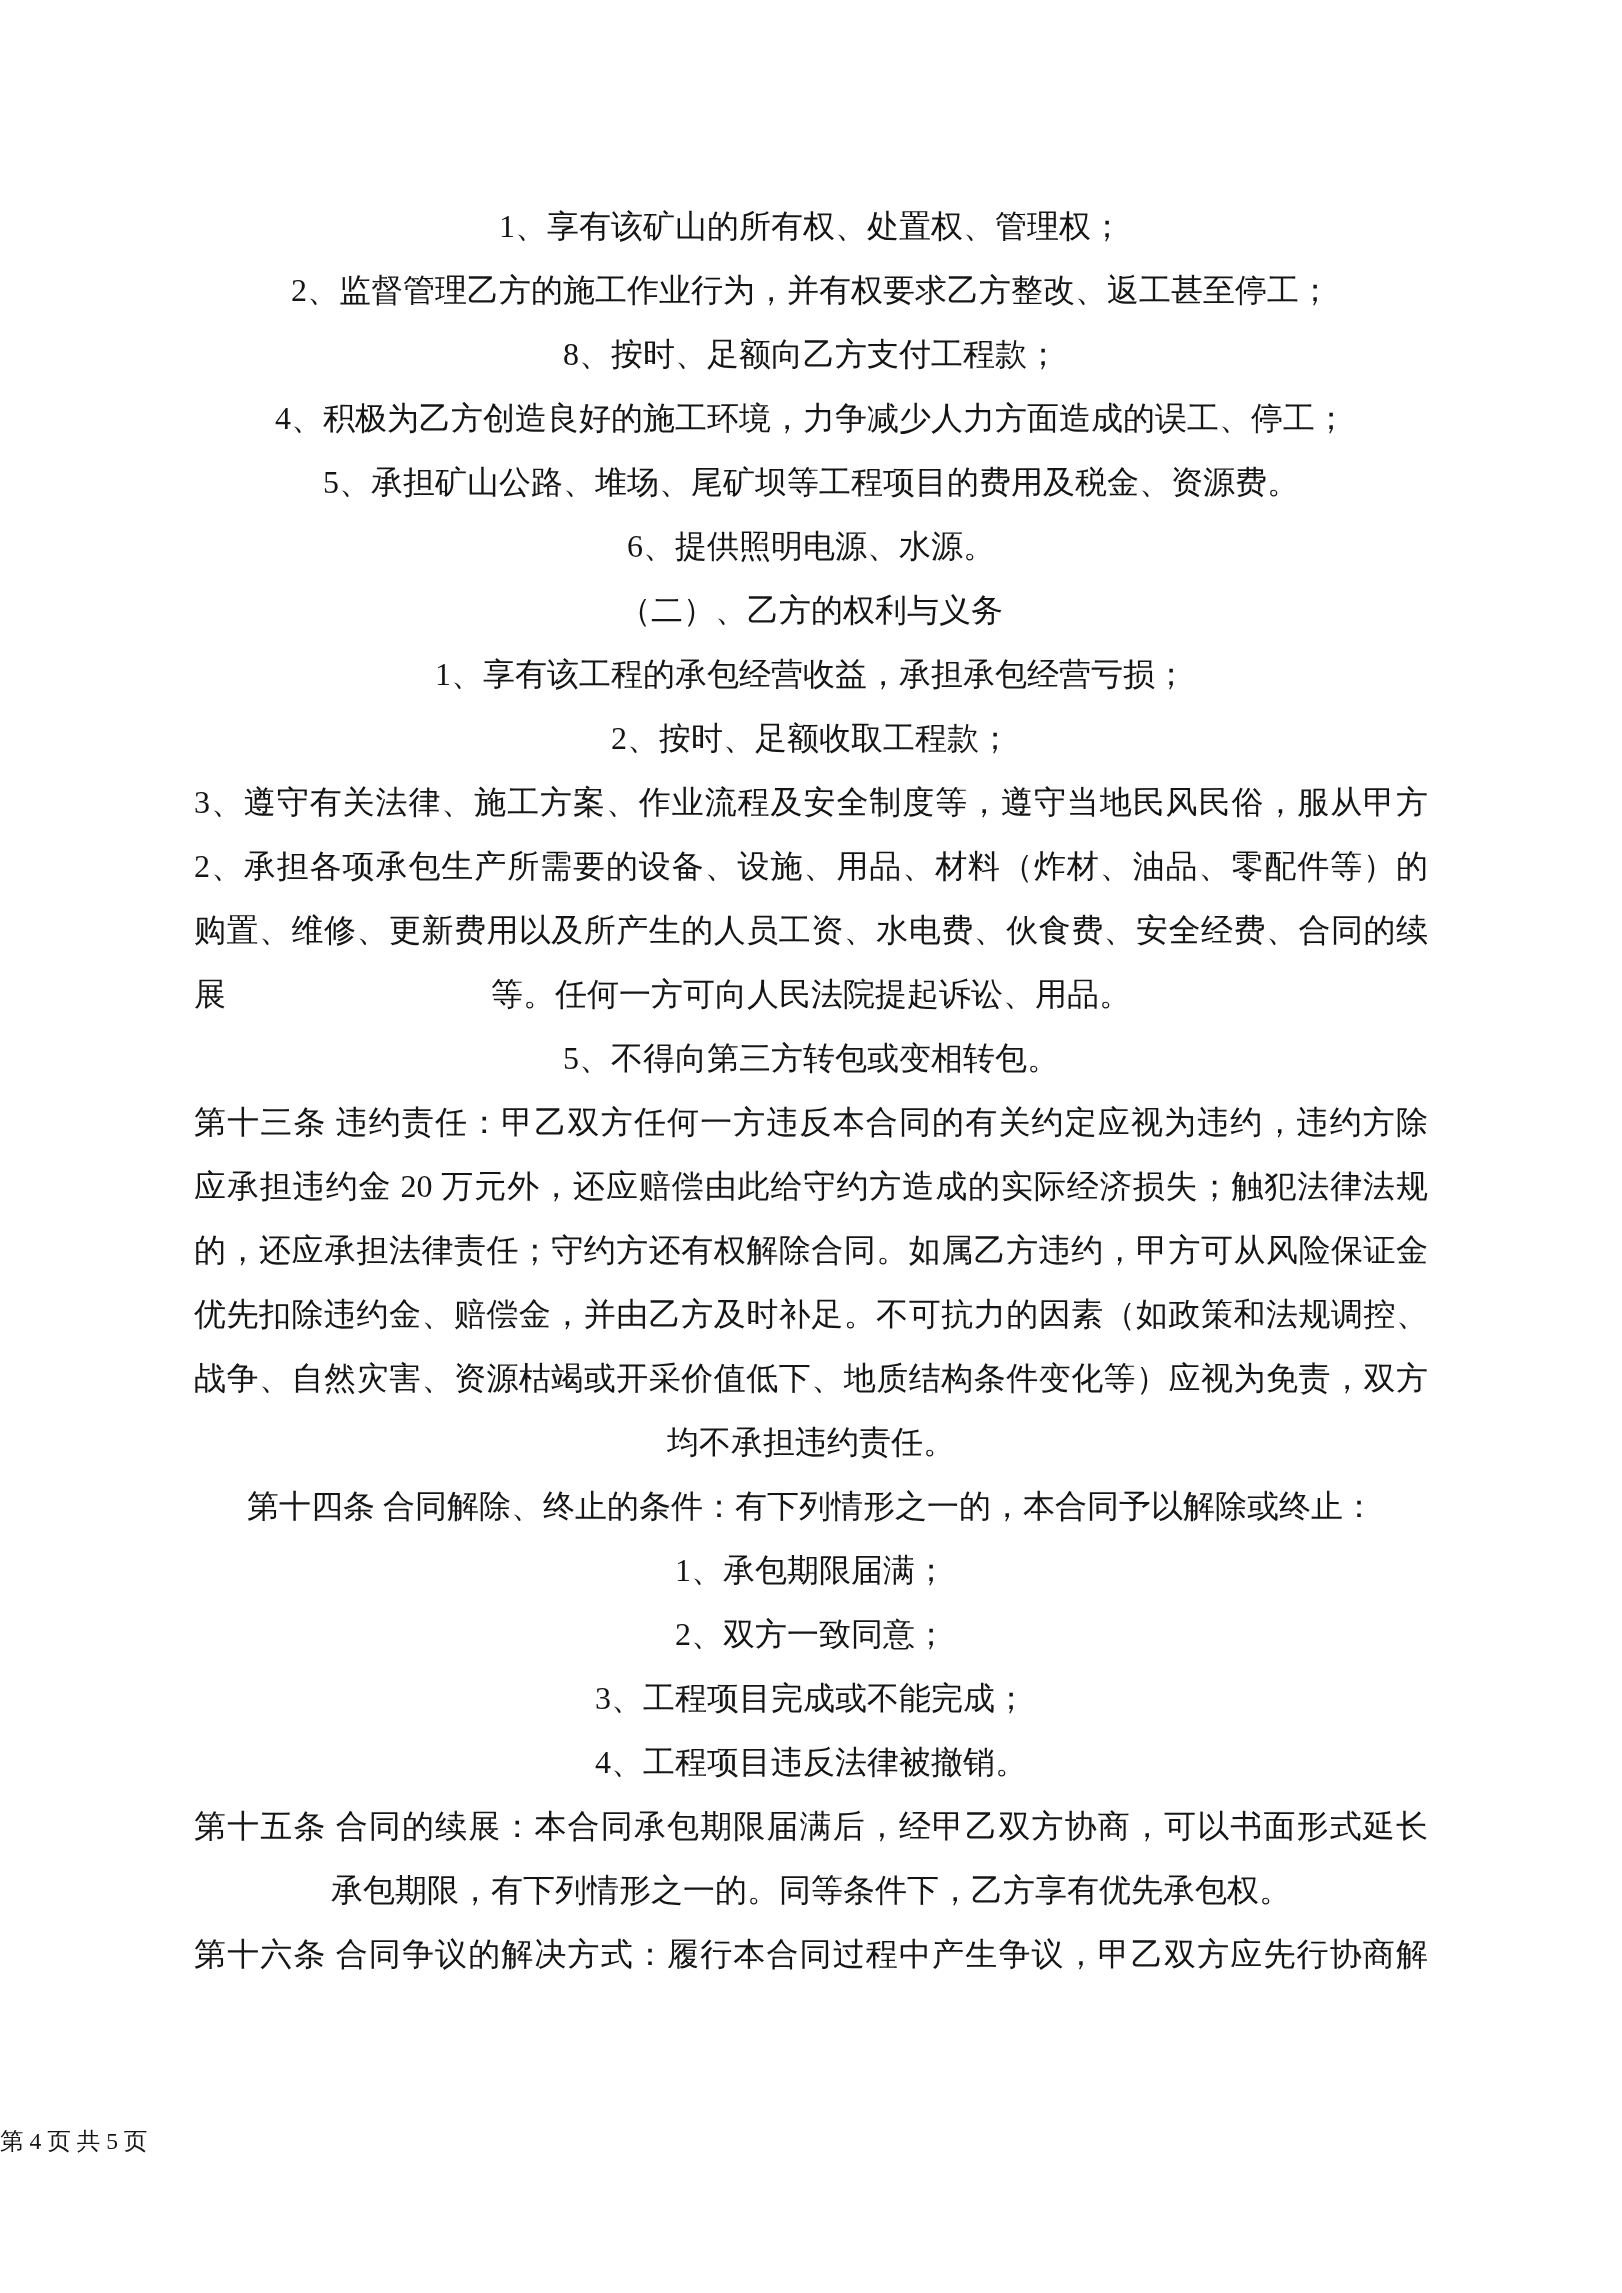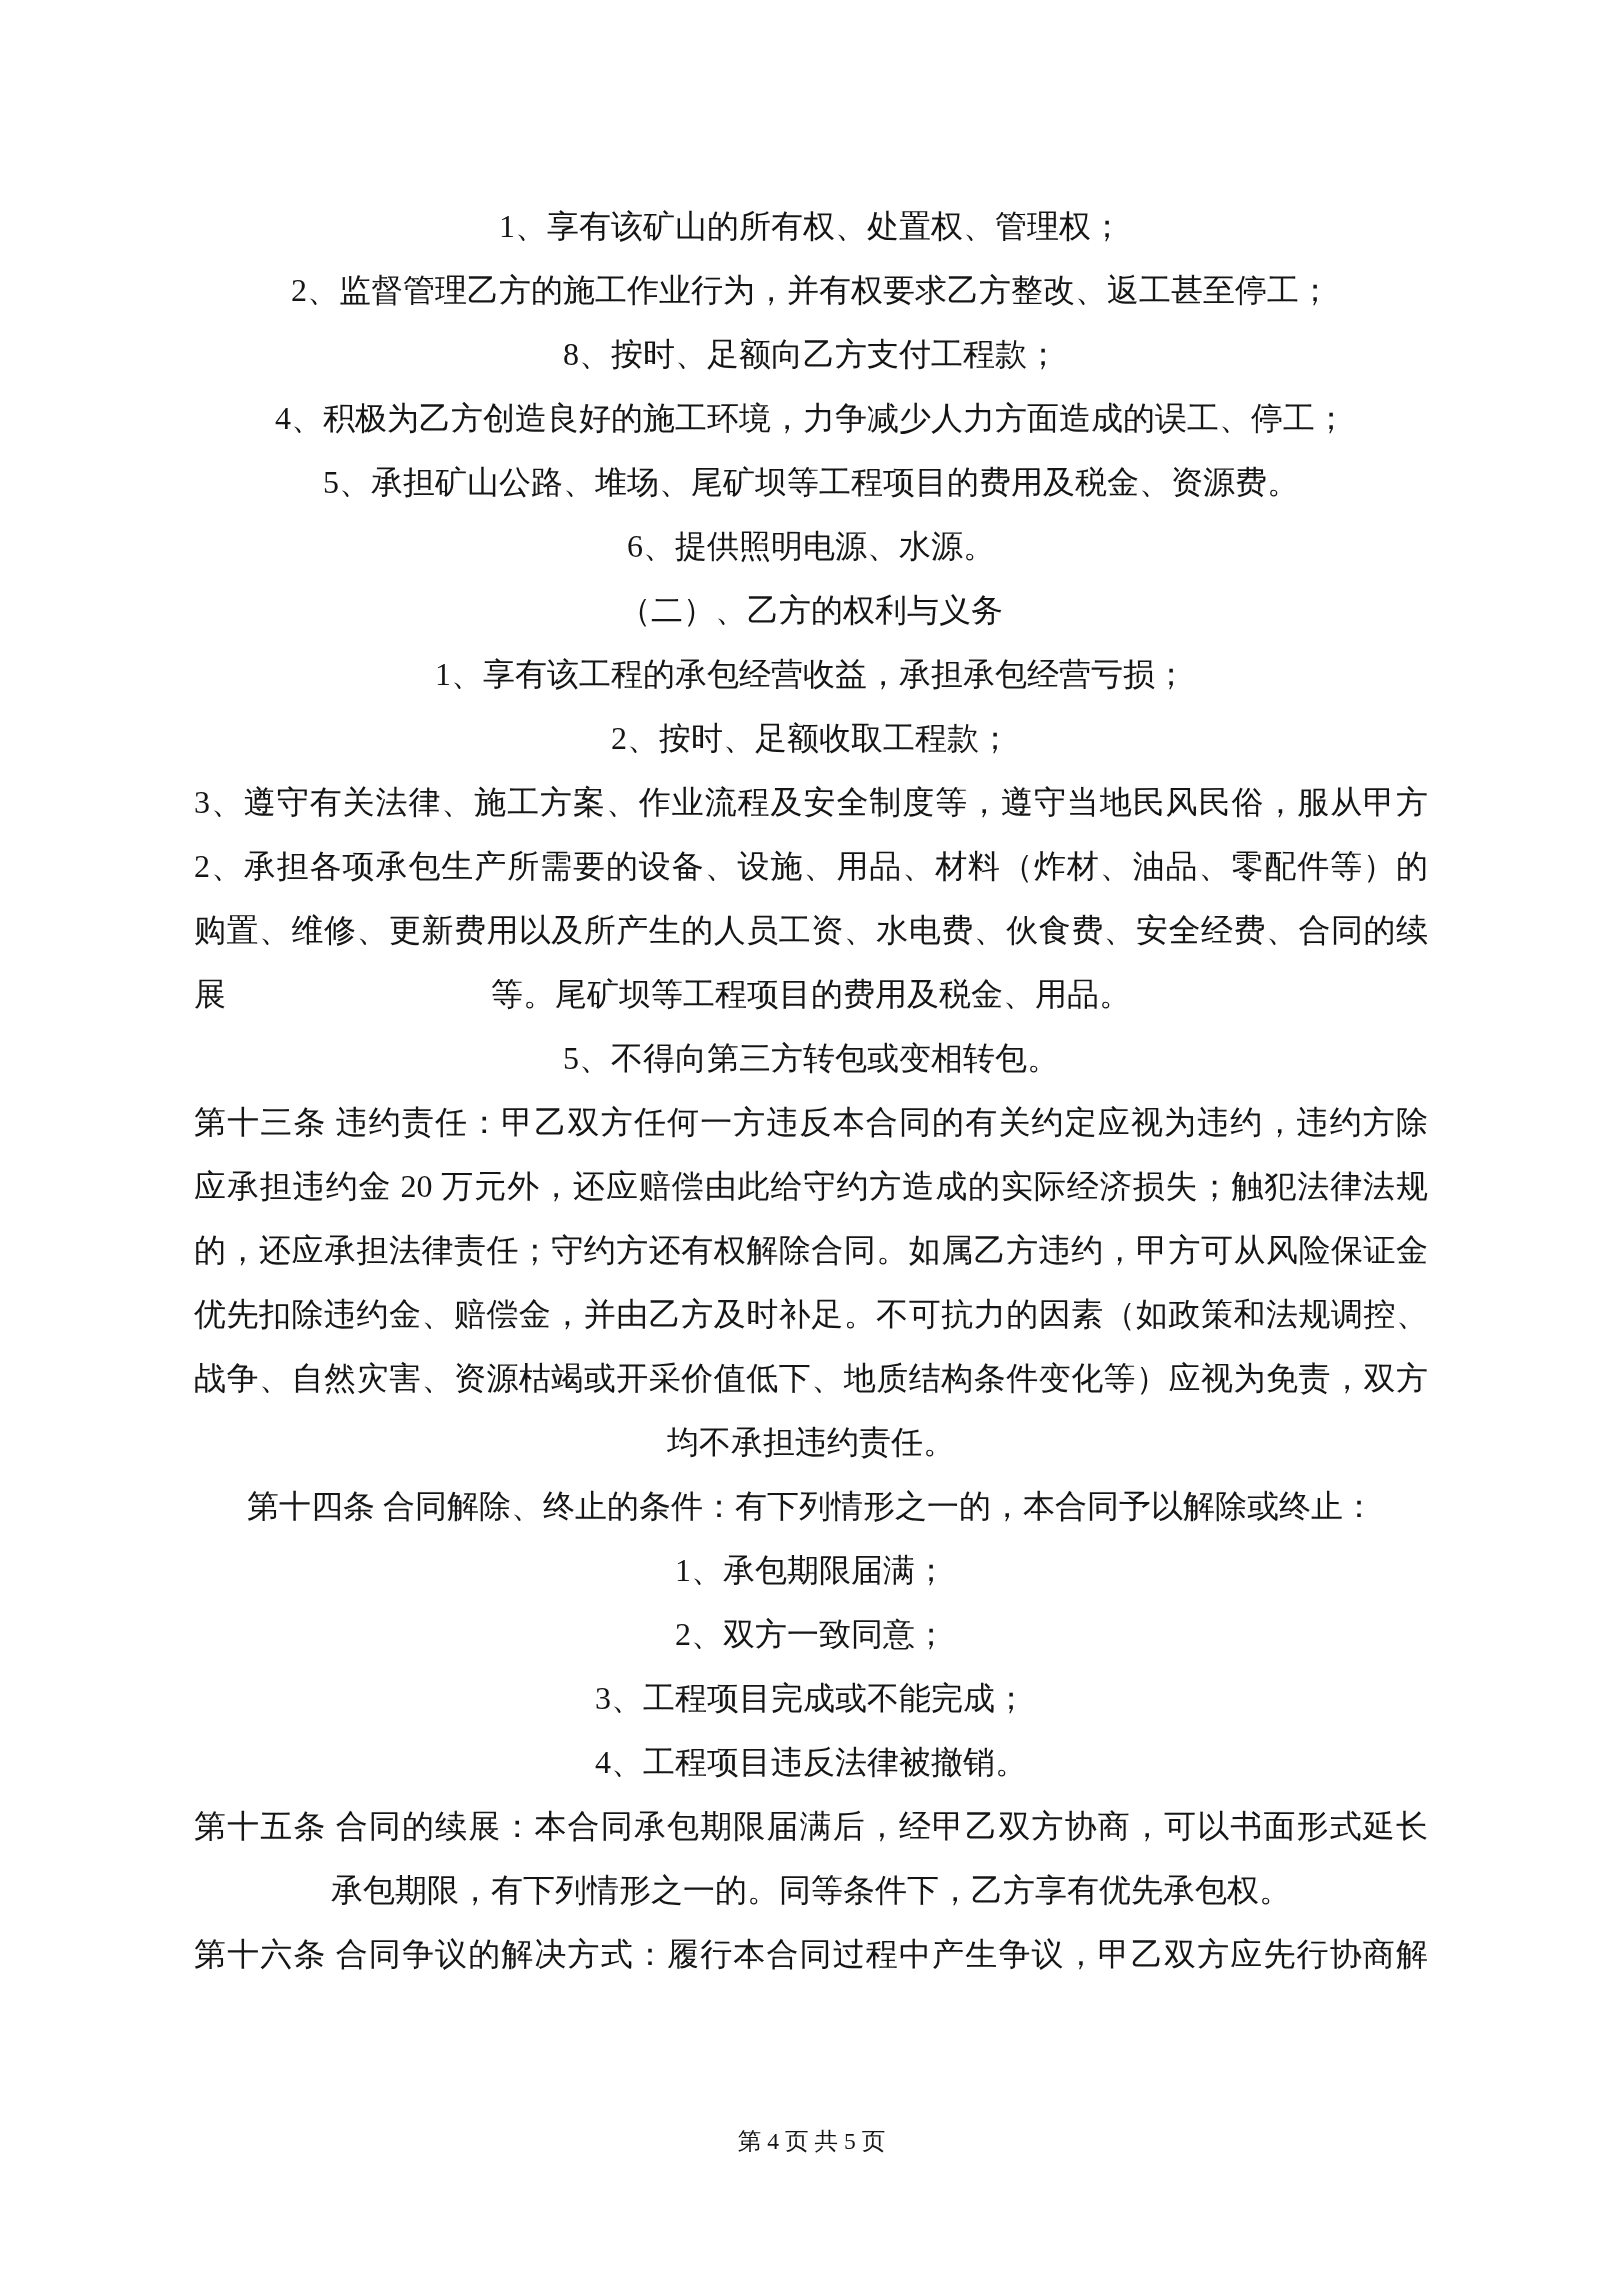--- a/index.html
+++ b/index.html
@@ -33,21 +33,21 @@
     text-align: justify;
     text-align-last: justify;
   }
   .footer {
     position: absolute;
     top: 2118px;
     left: 0;
     width: 100%;
     height: 47px;
     line-height: 47px;
-    text-align: center;
+    text-align: left;
     font-size: 23.6px;
     color: #151515;
   }
 </style>
 </head>
 <body>
 
 <div class="page">
   <div class="doc-body">
       <div class="line">1、享有该矿山的所有权、处置权、管理权；</div>
@@ -55,21 +55,21 @@
       <div class="line">8、按时、足额向乙方支付工程款；</div>
       <div class="line">4、积极为乙方创造良好的施工环境，力争减少人力方面造成的误工、停工；</div>
       <div class="line">5、承担矿山公路、堆场、尾矿坝等工程项目的费用及税金、资源费。</div>
       <div class="line">6、提供照明电源、水源。</div>
       <div class="line">（二）、乙方的权利与义务</div>
       <div class="line">1、享有该工程的承包经营收益，承担承包经营亏损；</div>
       <div class="line">2、按时、足额收取工程款；</div>
       <div class="line fill">3、遵守有关法律、施工方案、作业流程及安全制度等，遵守当地民风民俗，服从甲方</div>
       <div class="line fill">2、承担各项承包生产所需要的设备、设施、用品、材料（炸材、油品、零配件等）的</div>
       <div class="line fill">购置、维修、更新费用以及所产生的人员工资、水电费、伙食费、安全经费、合同的续展</div>
-      <div class="line">等。尾矿坝等工程项目的费用及税金、用品。</div>
+      <div class="line">等。任何一方可向人民法院提起诉讼、用品。</div>
       <div class="line">5、不得向第三方转包或变相转包。</div>
       <div class="line fill">第十三条 违约责任：甲乙双方任何一方违反本合同的有关约定应视为违约，违约方除</div>
       <div class="line fill">应承担违约金 20 万元外，还应赔偿由此给守约方造成的实际经济损失；触犯法律法规</div>
       <div class="line fill">的，还应承担法律责任；守约方还有权解除合同。如属乙方违约，甲方可从风险保证金</div>
       <div class="line fill">优先扣除违约金、赔偿金，并由乙方及时补足。不可抗力的因素（如政策和法规调控、</div>
       <div class="line fill">战争、自然灾害、资源枯竭或开采价值低下、地质结构条件变化等）应视为免责，双方</div>
       <div class="line">均不承担违约责任。</div>
       <div class="line">第十四条 合同解除、终止的条件：有下列情形之一的，本合同予以解除或终止：</div>
       <div class="line">1、承包期限届满；</div>
       <div class="line">2、双方一致同意；</div>

